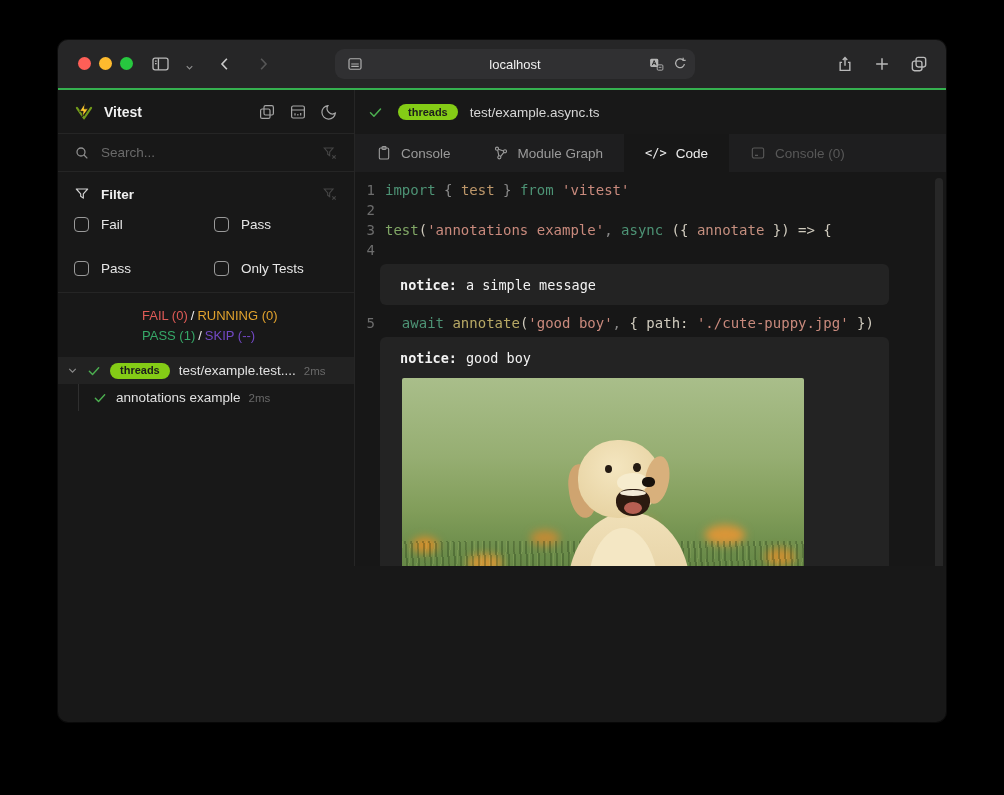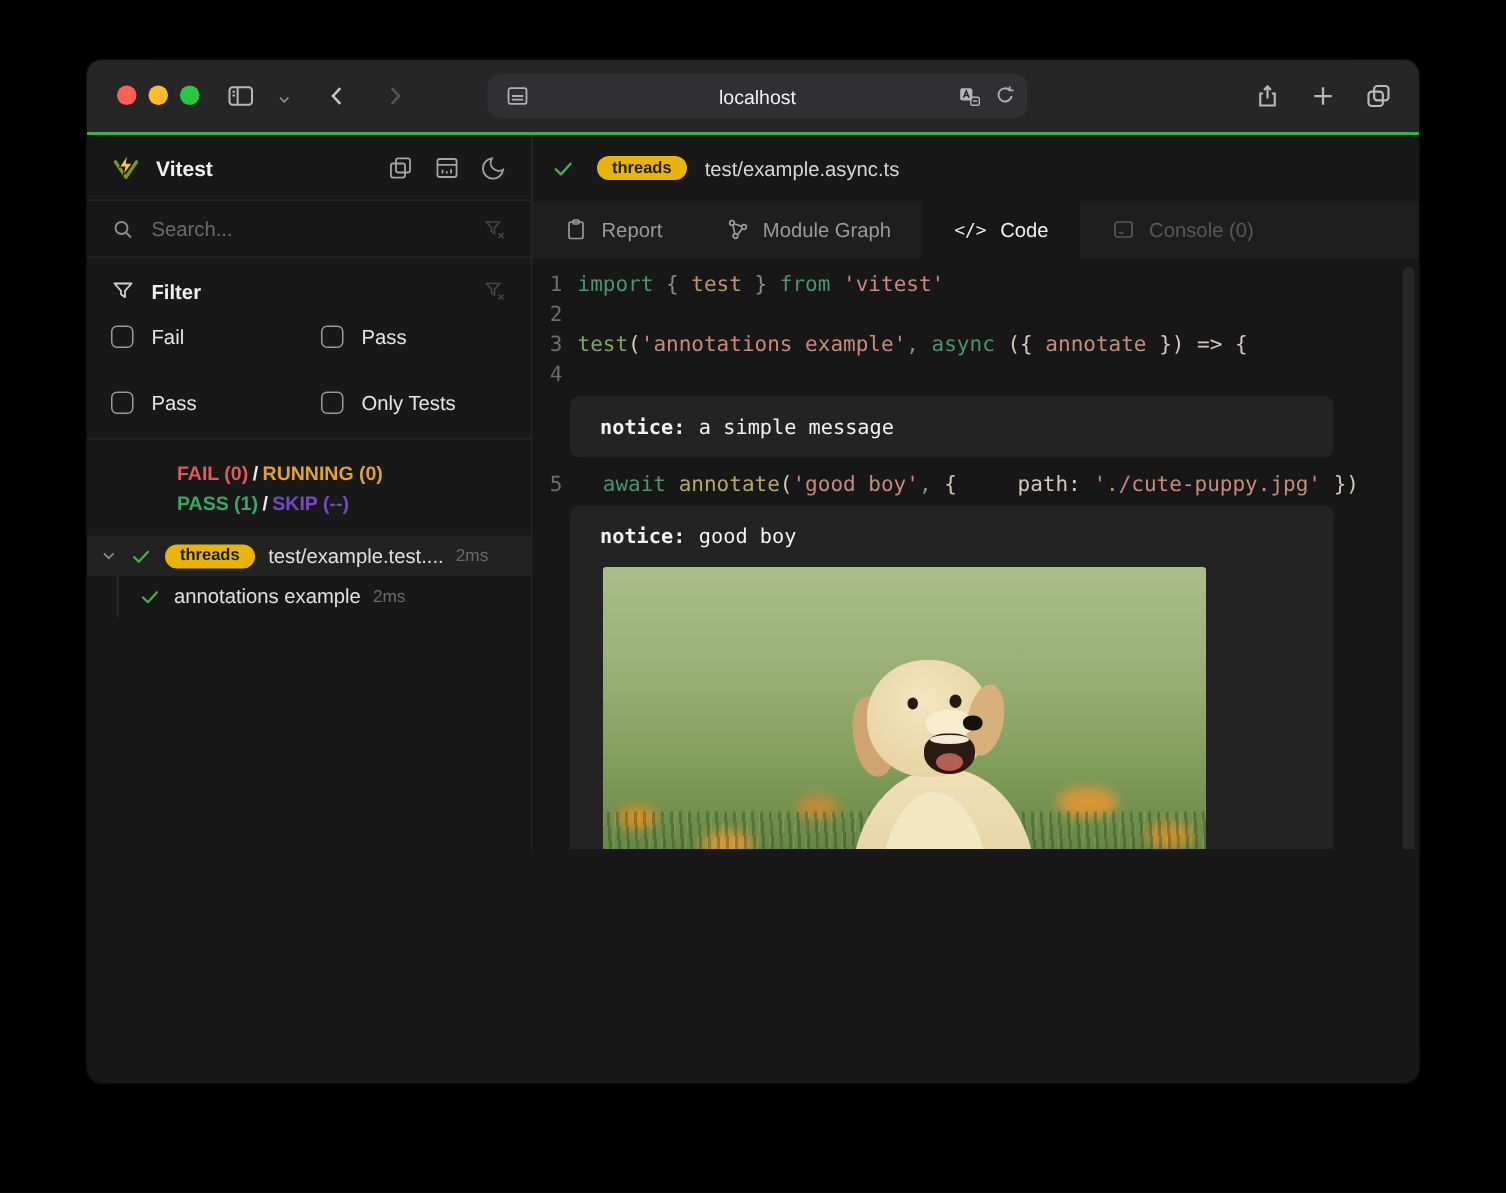--- a/index.html
+++ b/index.html
@@ -9,21 +9,21 @@
             border-radius:10px; overflow:hidden; background:#181818;
             box-shadow:0 20px 60px rgba(0,0,0,.65), 0 0 0 1px rgba(255,255,255,.06); }
 
   
   .titlebar { height:48px; background:#262627; position:relative; }
   .dot { position:absolute; top:17px; width:13px; height:13px; border-radius:50%; }
   .dot.red    { left:20px;  background:#fe5f57; }
   .dot.yellow { left:41px;  background:#febb2e; }
   .dot.green  { left:62px;  background:#27c83f; }
   .tb-ic { position:absolute; top:14px; color:#b9b9b9; }
-  .urlbar { position:absolute; left:267px; top:9px; width:360px; height:30px;
+  .urlbar { position:absolute; left:277px; top:9px; width:360px; height:30px;
             background:#303032; border-radius:9px; display:flex; align-items:center; }
   .urlbar .url-text { flex:1; text-align:center; color:#f0f0f0; font-size:13px; font-weight:500; }
   .url-ic-left  { position:absolute; left:11px; top:6px; color:#b0b0b0; }
   .url-ic-right { position:absolute; right:30px; top:7px; }
   .url-ic-reload{ position:absolute; right:7px;  top:7px; color:#b0b0b0; }
 
   
   .accent-line { height:2px; background:#35b14f; }
   .content { display:flex; height:476px; }
 
@@ -39,34 +39,34 @@
   .sb-search input { flex:1; background:transparent; border:none; outline:none;
                      color:#ddd; font-size:13.5px; font-family:inherit; }
   .sb-search input::placeholder { color:#6a6a6a; }
   .sb-filter { padding:10px 16px 13px; border-bottom:1px solid #252525; }
   .filter-title { display:flex; align-items:center; gap:11px; height:24px;
                   font-size:13.5px; font-weight:700; color:#efefef; }
   .filter-title .spacer { flex:1; }
   .filter-grid { display:grid; grid-template-columns:140px 1fr; row-gap:22px; margin-top:7px; }
   .cb { display:flex; align-items:center; gap:12px; font-size:13.5px; color:#e6e6e6; height:22px; cursor:default; }
   .cb .box { width:15px; height:15px; border:1.6px solid #9a9a9a; border-radius:4px; flex:0 0 auto; }
-  .summary { padding:13px 0 10px 60px; font-size:13px; font-weight:700; line-height:20px; }
+  .summary { padding:13px 0 10px 60px; font-size:13px; font-weight:400; line-height:20px;margin-left:24px; }
   .s-fail    { color:#df5b57; }
   .s-running { color:#e2a32e; }
   .s-pass    { color:#36a868; }
   .s-skip    { color:#7349c5; }
   .s-sep     { color:#ececec; margin:0 3px; }
   .tree { margin-top:1px; }
   .tree-row { height:27px; display:flex; align-items:center; padding:0 8px; font-size:13.5px;
               color:#e0e0e0; cursor:default; }
   .tree-row.selected { background:#222222; }
   .tree-row .ic { flex:0 0 auto; display:flex; }
   .t-name { margin-left:9px; white-space:nowrap; overflow:hidden; }
   .t-dur  { margin-left:8px; color:#696969; font-size:11.5px; font-weight:400; }
-  .badge { margin-left:9px; background:#eab308; color:#1c1c1c; font-size:11px; font-weight:700;
+  .badge { margin-left:9px; background:#84cc16; color:#1c1c1c; font-size:11px; font-weight:700;
            padding:2.5px 10px; border-radius:999px; line-height:1; }
   .indent-guide { width:1px; height:27px; background:#2f2f2f; margin-left:12px; margin-right:14px; }
 
   
   .main { flex:1; min-width:0; display:flex; flex-direction:column; }
   .file-header { height:44px; display:flex; align-items:center; gap:6px; padding:0 13px; }
   .fh-name { margin-left:6px; color:#d6d6d6; font-size:13.5px; }
   .tabs { height:38px; background:#1e1e1f; display:flex; align-items:stretch;
           font-size:13.5px; color:#9a9a9a; }
   .tab { display:flex; align-items:center; gap:9px; padding:0 21px; cursor:default; }
@@ -81,21 +81,21 @@
   .gutter { flex:0 0 20px; text-align:right; color:#6d6d6d; }
   .line-text { margin-left:10px; white-space:pre; }
   .tk-kw { color:#4d9375; }
   .tk-st { color:#c98a7d; }
   .tk-fn { color:#80a665; }
   .tk-cl { color:#b8a965; }
   .tk-pr { color:#c58f7f; }
   .tk-id { color:#bd976a; }
   .tk-pu { color:#8b8b8b; }
   .tk-lp { color:#cfcabd; }
-  .tk-pp { color:#cfcabd;margin-left:32px; }
+  .tk-pp { color:#cfcabd; }
   .tk-pl { color:#dbd7ca; }
 
   .notice { background:#232323; border-radius:6px; margin:4px 57px 8px 25px;
             padding:11px 20px 10px; font-size:13.5px; color:#f2f2f2; }
   .notice .lbl { font-weight:700; }
   .notice .msg { margin-left:9px; }
 
   .scroll-thumb { position:absolute; right:3px; top:6px; width:8px; height:458px;
                   background:#272727; border-radius:4px; }
 
@@ -367,21 +367,21 @@
       </div>
 
       <div class="tabs">
         <div class="tab">
           <span style="display:flex">
             <svg width="16" height="16" viewBox="0 0 24 24" fill="none" stroke="currentColor" stroke-width="1.7">
               <rect x="5" y="4.5" width="14" height="16.5" rx="2"></rect>
               <rect x="9" y="2.5" width="6" height="4" rx="1.2"></rect>
             </svg>
           </span>
-          <span>Report</span>
+          <span>Console</span>
         </div>
         <div class="tab">
           <span style="display:flex">
             <svg width="16" height="16" viewBox="0 0 24 24" fill="none" stroke="currentColor" stroke-width="1.7">
               <circle cx="6" cy="5.5" r="2.3"></circle>
                 <circle cx="18" cy="9.5" r="2.3"></circle>
                 <circle cx="9.5" cy="18.5" r="2.3"></circle>
               <path d="M8.1 6.3 L15.8 8.9 M7 7.6 L8.8 16.3 M16.3 11.1 L11.5 17.2"></path>
             </svg>
           </span>

